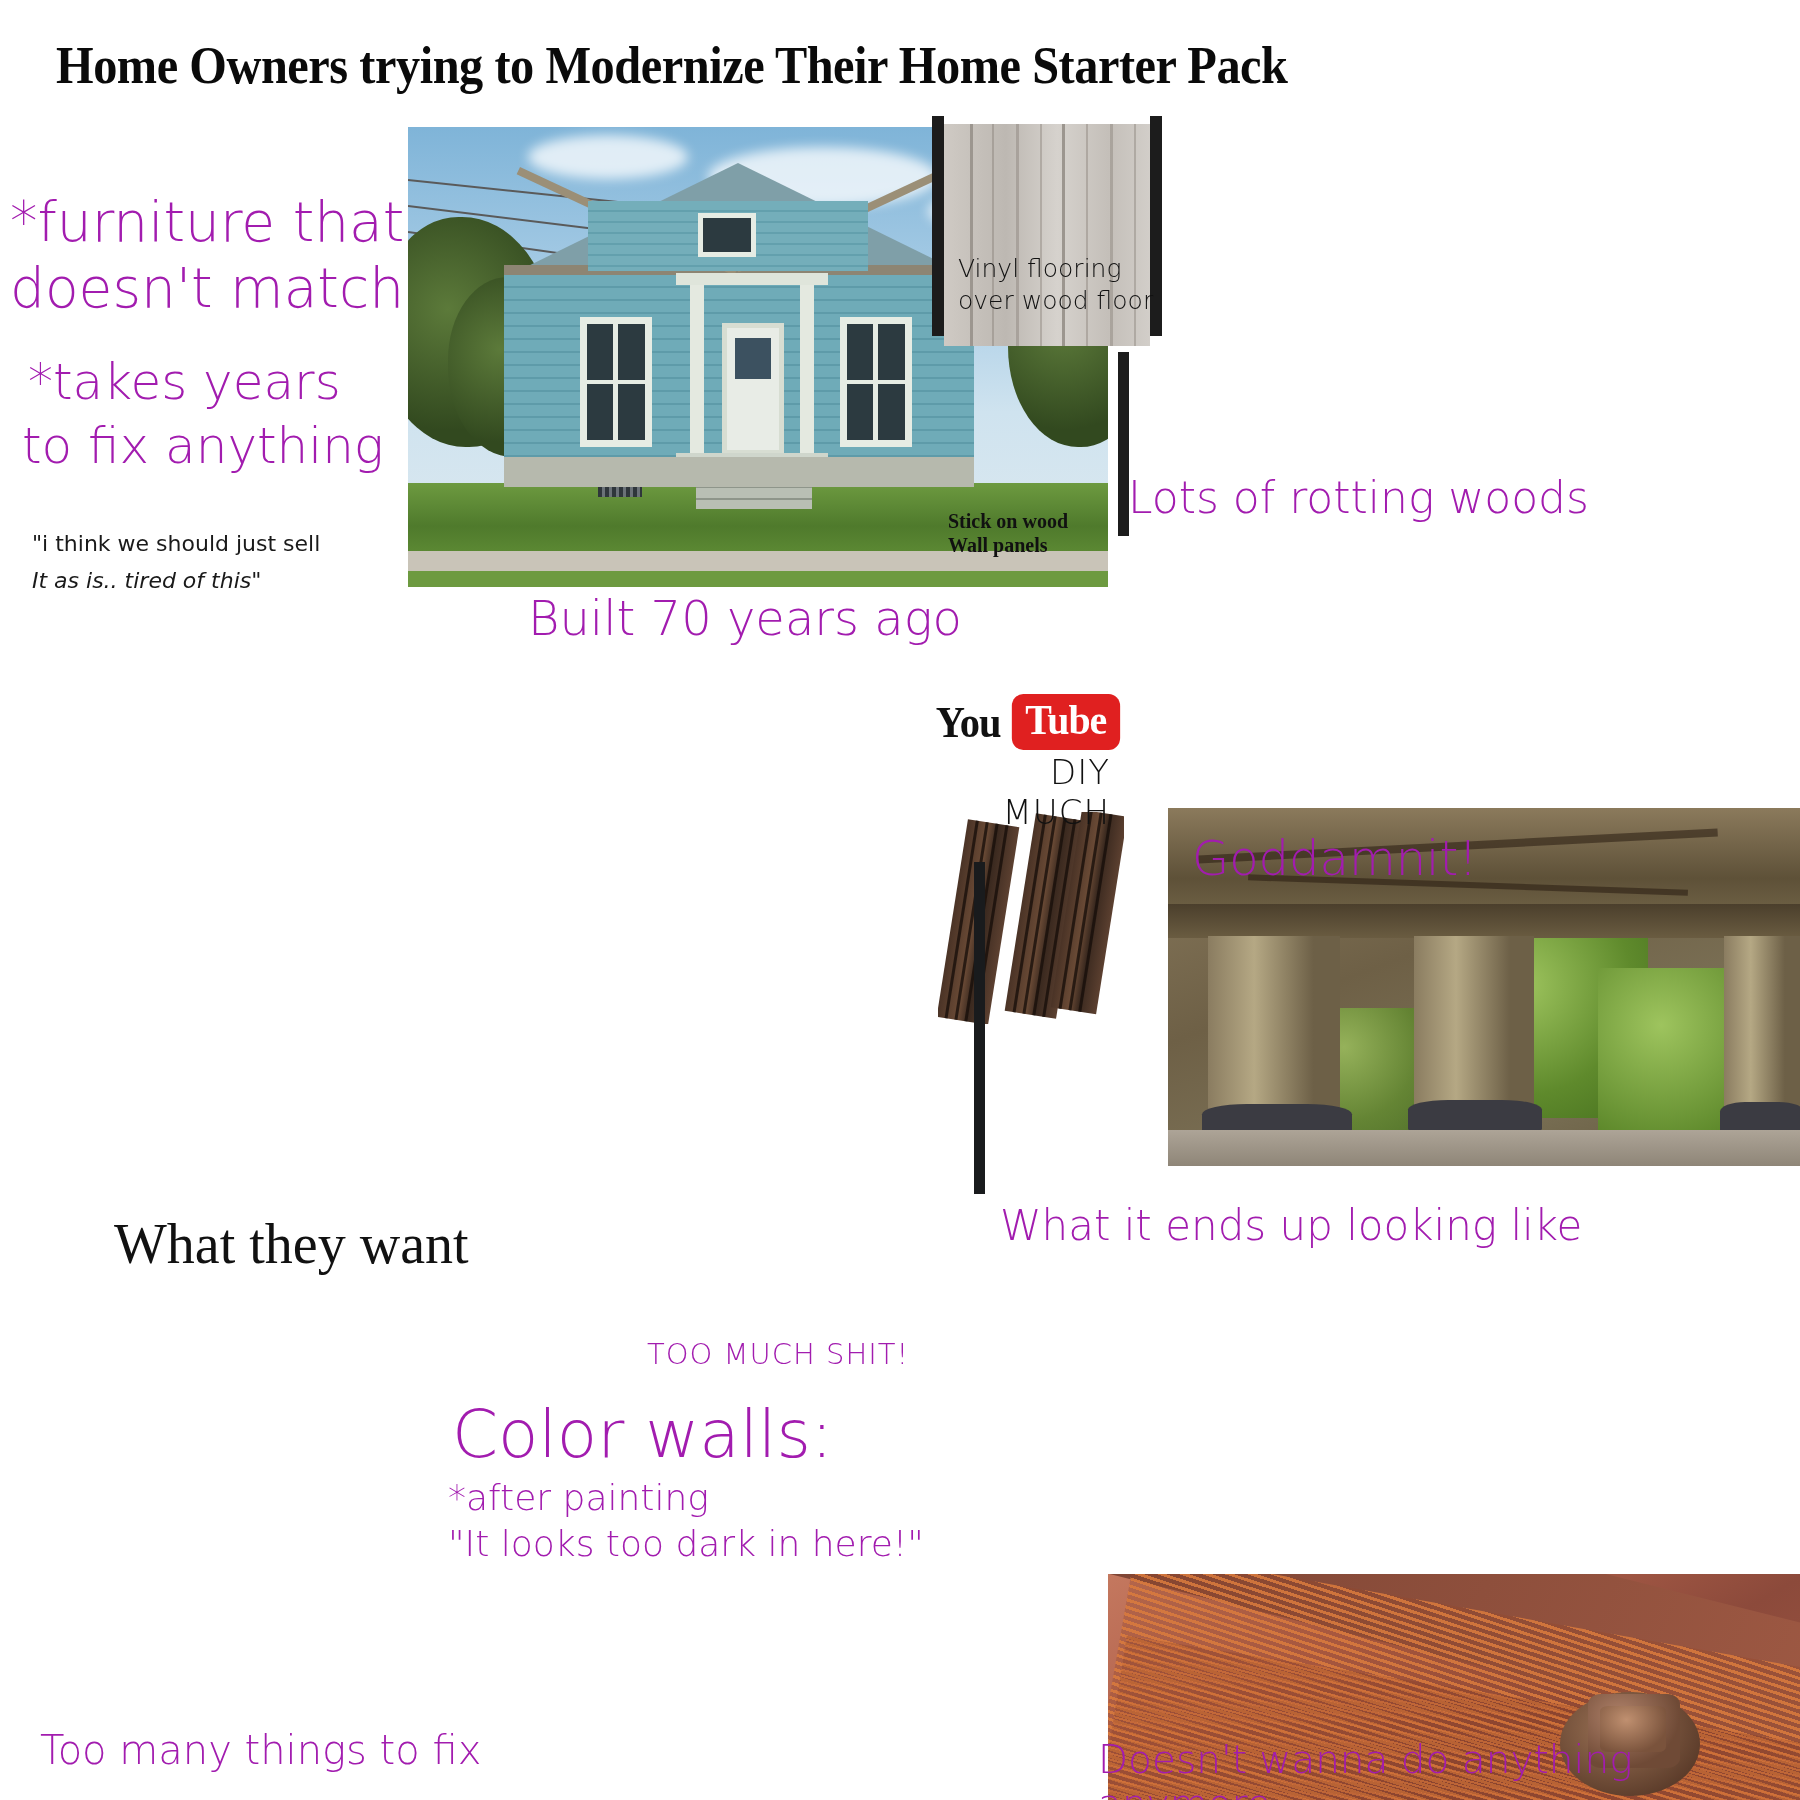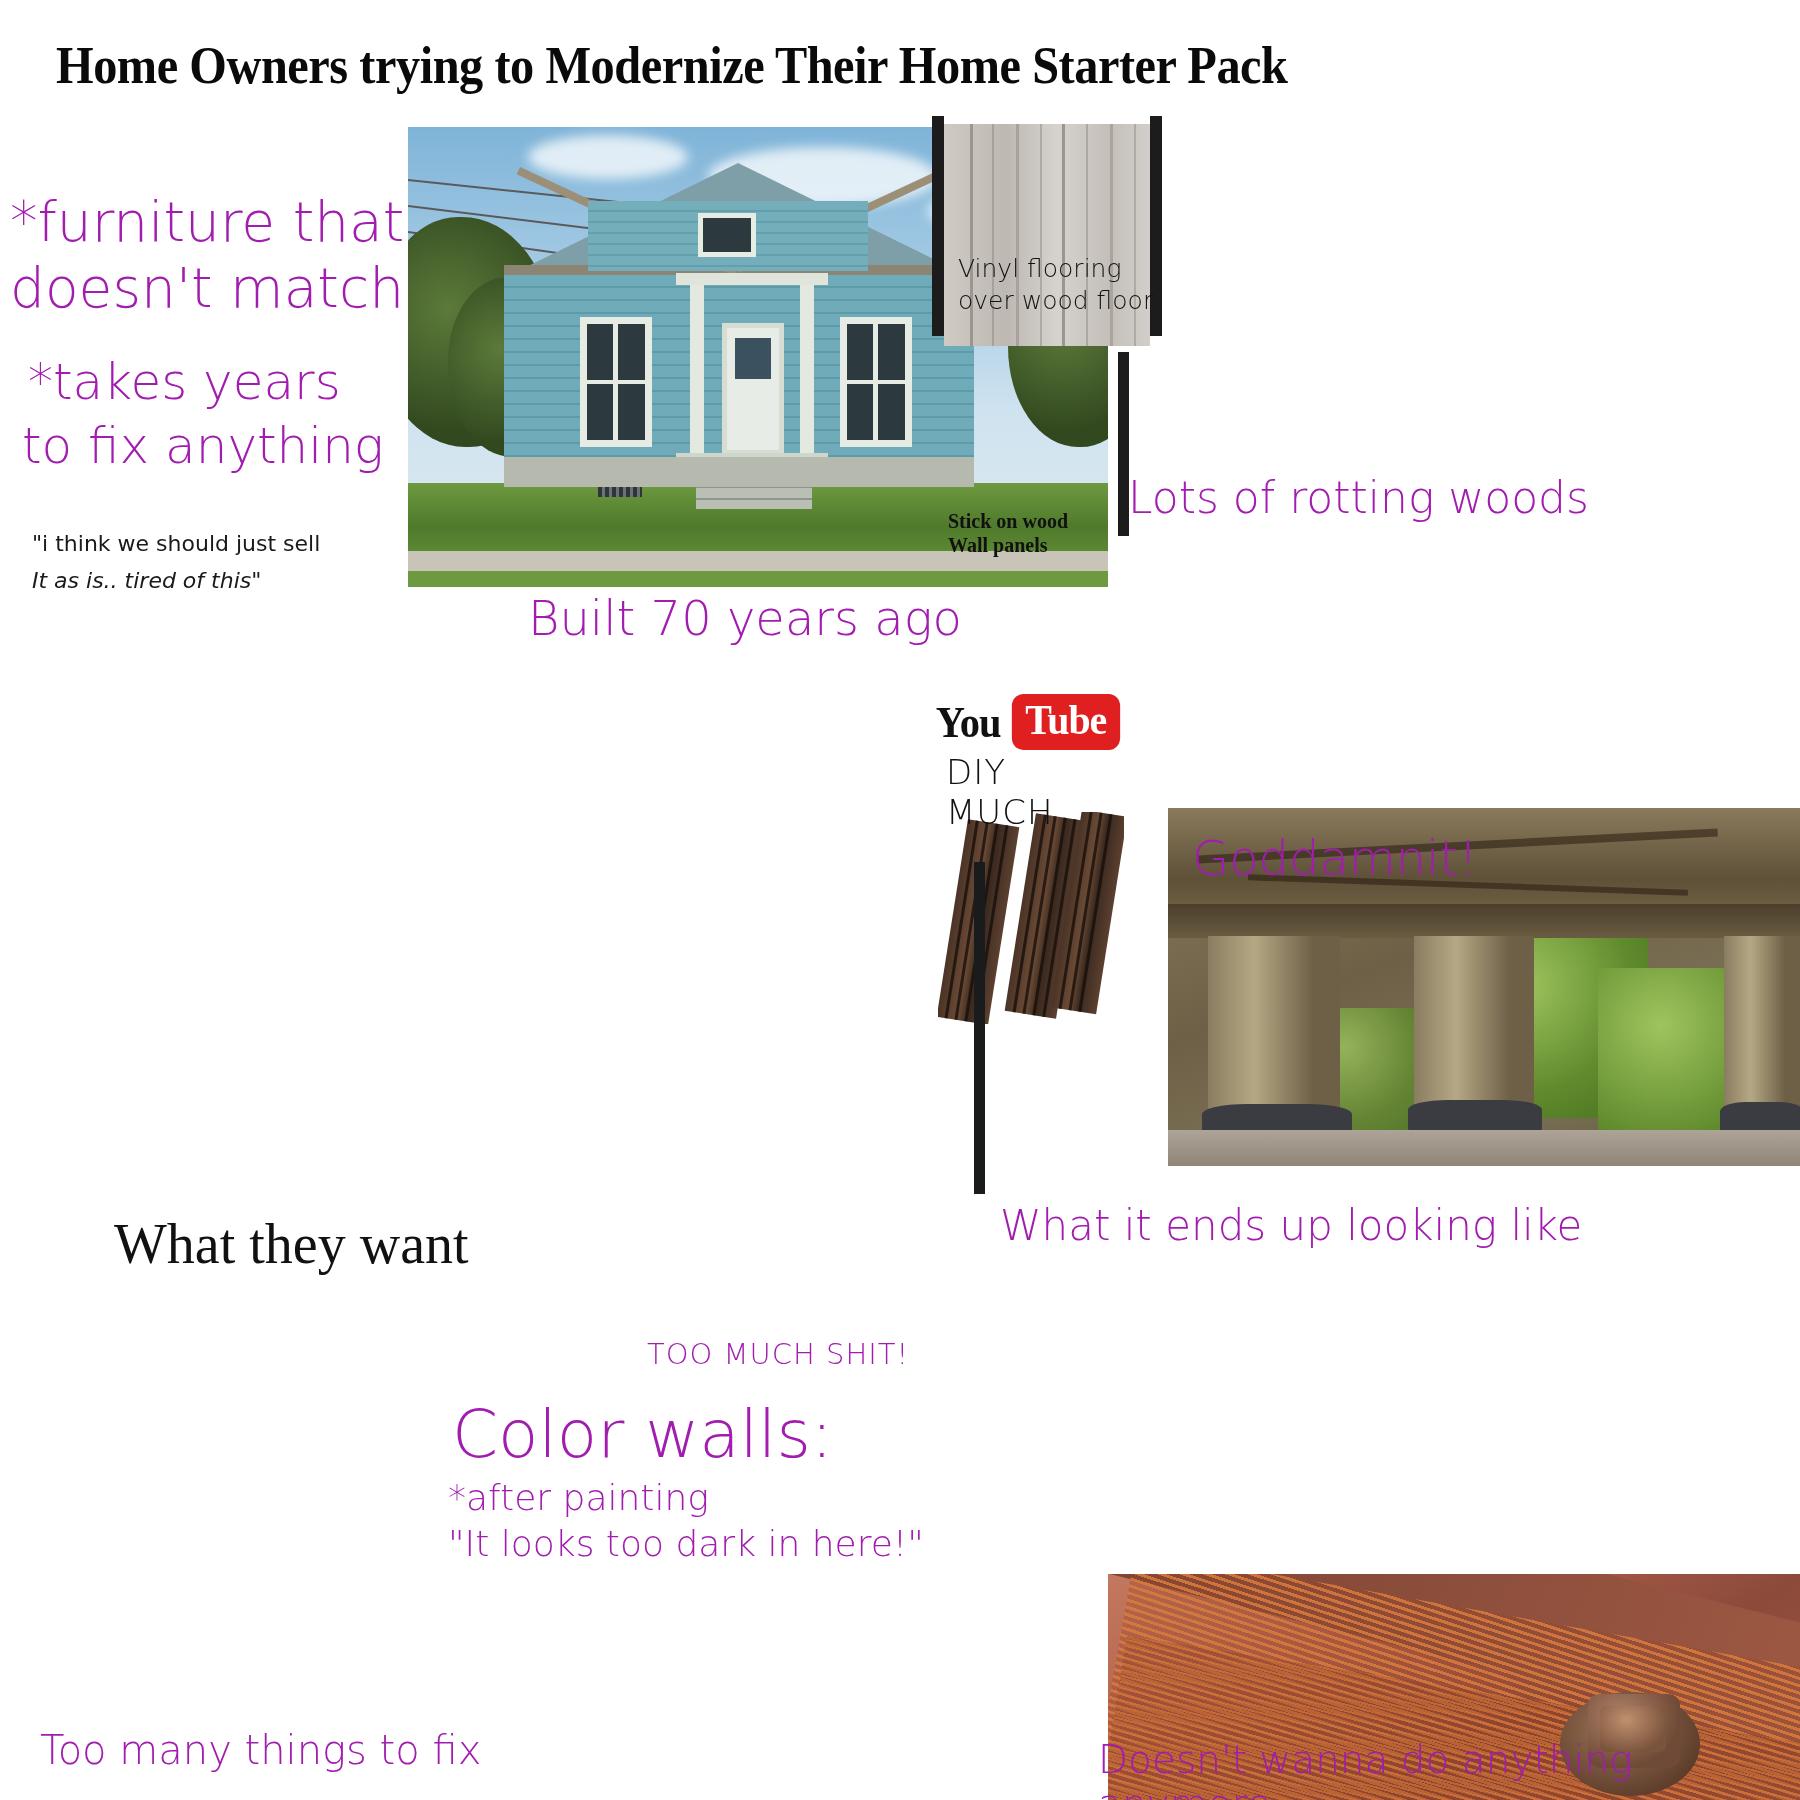--- a/index.html
+++ b/index.html
@@ -87,21 +87,21 @@
   .rot-crack { position:absolute; background:rgba(40,28,16,.55); }
 
   
   .rust-bg { position:absolute; inset:0; background:linear-gradient(150deg,#c4785f 0%,#b0604a 30%,#8c4a3b 60%,#a35a44 100%); }
   .rust-band { position:absolute; background:linear-gradient(100deg,#7c4434,#a05a44); }
   .bolt-head { position:absolute; background:radial-gradient(ellipse at 35% 30%,#b0826a,#6f4a36 70%); border-radius:14%; }
   .bolt-ring { position:absolute; background:radial-gradient(ellipse at 40% 35%,#9c7356,#5d3d2b 75%); border-radius:50%; }
   .dark-gap { position:absolute; background:#191b1d; }
 
   
-  .yt-wrap { position:absolute; text-align:left; }
+  .yt-wrap { position:absolute; text-align:right; }
   .yt-logo { display:flex; align-items:center; justify-content:center; gap:6px; }
   .yt-you { font-family:"Liberation Serif", serif; font-weight:bold; font-size:44px; color:#111; letter-spacing:-1px; transform:scaleX(0.92); }
   .yt-tube { font-family:"Liberation Serif", serif; font-weight:bold; font-size:42px; color:#fff; background:#e02020; border-radius:12px; padding:2px 14px 6px; letter-spacing:-1px; transform:scaleX(0.95); }
   .yt-sub { font-family:"DejaVu Sans", sans-serif; font-weight:300; font-size:34px; color:#111; letter-spacing:1px; margin-top:2px; }
 
   .label-on-img {
     position:absolute;
     font-family:"DejaVu Sans", sans-serif;
     font-weight:300;
     color:#111;

